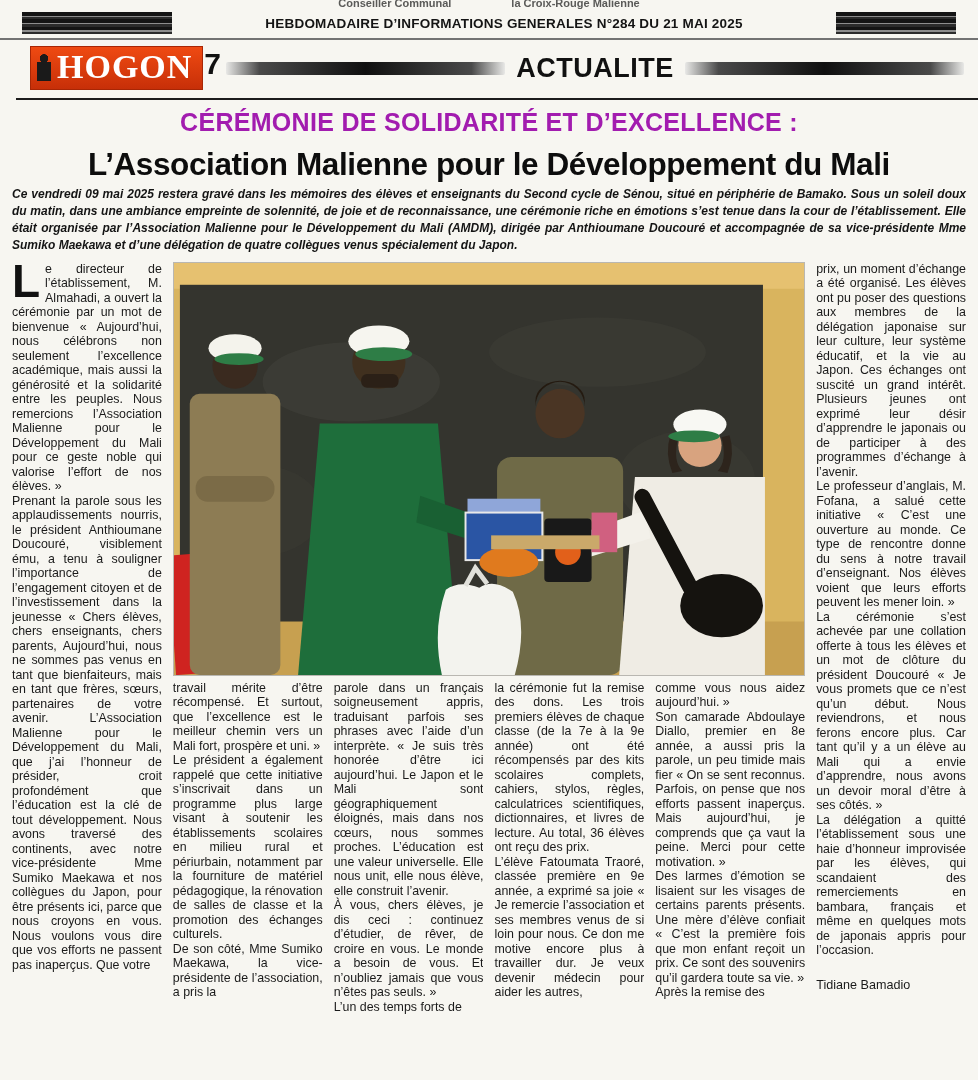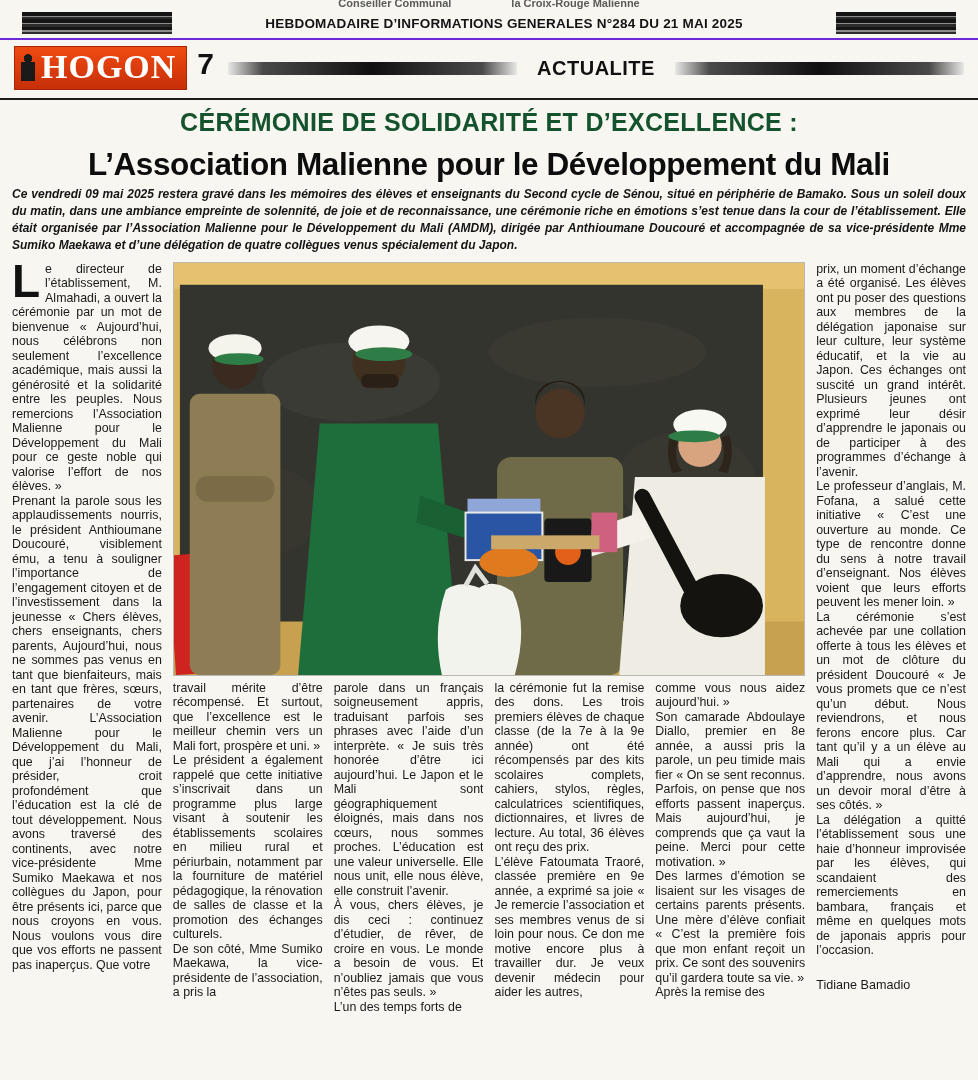--- a/index.html
+++ b/index.html
@@ -5,60 +5,61 @@
   * { margin:0; padding:0; box-sizing:border-box; }
   html,body { width:978px; }
   body {
     font-family:"Liberation Sans", sans-serif;
     background:#f7f6f1;
     color:#1a1a1a;
     width:978px; height:1080px; overflow:hidden;
     position:relative;
   }
   
-  .masthead { padding:0 14px; border-bottom:2px solid #6d28d9; }
+  .masthead { padding:0 14px; border-bottom:2px solid #737373; }
   .mast-top {
     height:10px; overflow:hidden; display:flex; justify-content:center; gap:60px;
     color:#5a5a58; font-size:11px; font-weight:bold;
   }
   .mast-top span { transform:translateY(-3px); }
   .mast-main { display:flex; align-items:center; justify-content:space-between; padding:2px 8px 4px; }
   .stripes {
     height:22px; width:150px;
     background:repeating-linear-gradient(180deg,#141414 0 3.5px,#8d8d8d 3.5px 5px,#2b2b2b 5px 7.5px);
   }
   .stripes.right { width:120px; }
   .strapline { font-size:13.5px; font-weight:bold; color:#141414; letter-spacing:0.2px; text-align:center; }
   
   .logorow {
-    display:flex; align-items:center; padding:6px 14px 8px; gap:10px;
+    display:flex; align-items:center; padding:6px 14px 8px; gap:1px;
     border-bottom:2px solid #1c1c1c;
+    margin-left:16px;
   }
   .logo-box {
     background:linear-gradient(180deg,#ef4a12,#c72f08);
     border:1px solid #a82605;
     color:#fff; font-family:"Liberation Serif", serif; font-weight:bold;
     font-size:34px; letter-spacing:1px; line-height:1;
     padding:3px 10px 5px 26px; position:relative;
   }
   .logo-figure {
     position:absolute; left:6px; top:6px; bottom:6px; width:14px;
     background:
       radial-gradient(circle at 50% 18%, #1a1a1a 0 4px, transparent 4.5px),
       linear-gradient(180deg, transparent 30%, #1a1a1a 30% 95%, transparent 95%);
   }
   .page-num { font-size:30px; font-weight:bold; color:#111; margin:-8px 4px 0 0; }
   .gbar {
     height:13px; flex:1;
     background:linear-gradient(90deg,#e8e8e6 0%,#4a4a4a 12%,#101010 50%,#4a4a4a 88%,#e8e8e6 100%);
     border-radius:2px;
   }
-  .section-title { font-size:20px; font-weight:bold; letter-spacing:0.5px; color:#111; padding:0 10px; }
+  .section-title { font-size:27px; font-weight:bold; letter-spacing:0.5px; color:#111; padding:0 10px; }
   
-  .kicker { text-align:center; font-size:25px; font-weight:bold; color:#14532d; margin:8px 6px 0; letter-spacing:0.3px; }
+  .kicker { text-align:center; font-size:25px; font-weight:bold; color:#a21caf; margin:8px 6px 0; letter-spacing:0.3px; }
   .headline { text-align:center; font-weight:800; font-size:31.5px; line-height:1.1; color:#0d0d0d; letter-spacing:-0.4px; margin:10px 4px 4px; }
   .lede {
     margin:4px 12px 8px; font-size:12px; font-weight:bold; font-style:italic;
     line-height:1.42; text-align:justify; color:#141414;
   }
   
   .body-grid {
     margin:0 12px; height:795px; overflow:hidden;
     display:grid; grid-template-columns:repeat(6,1fr); column-gap:11px;
   }

